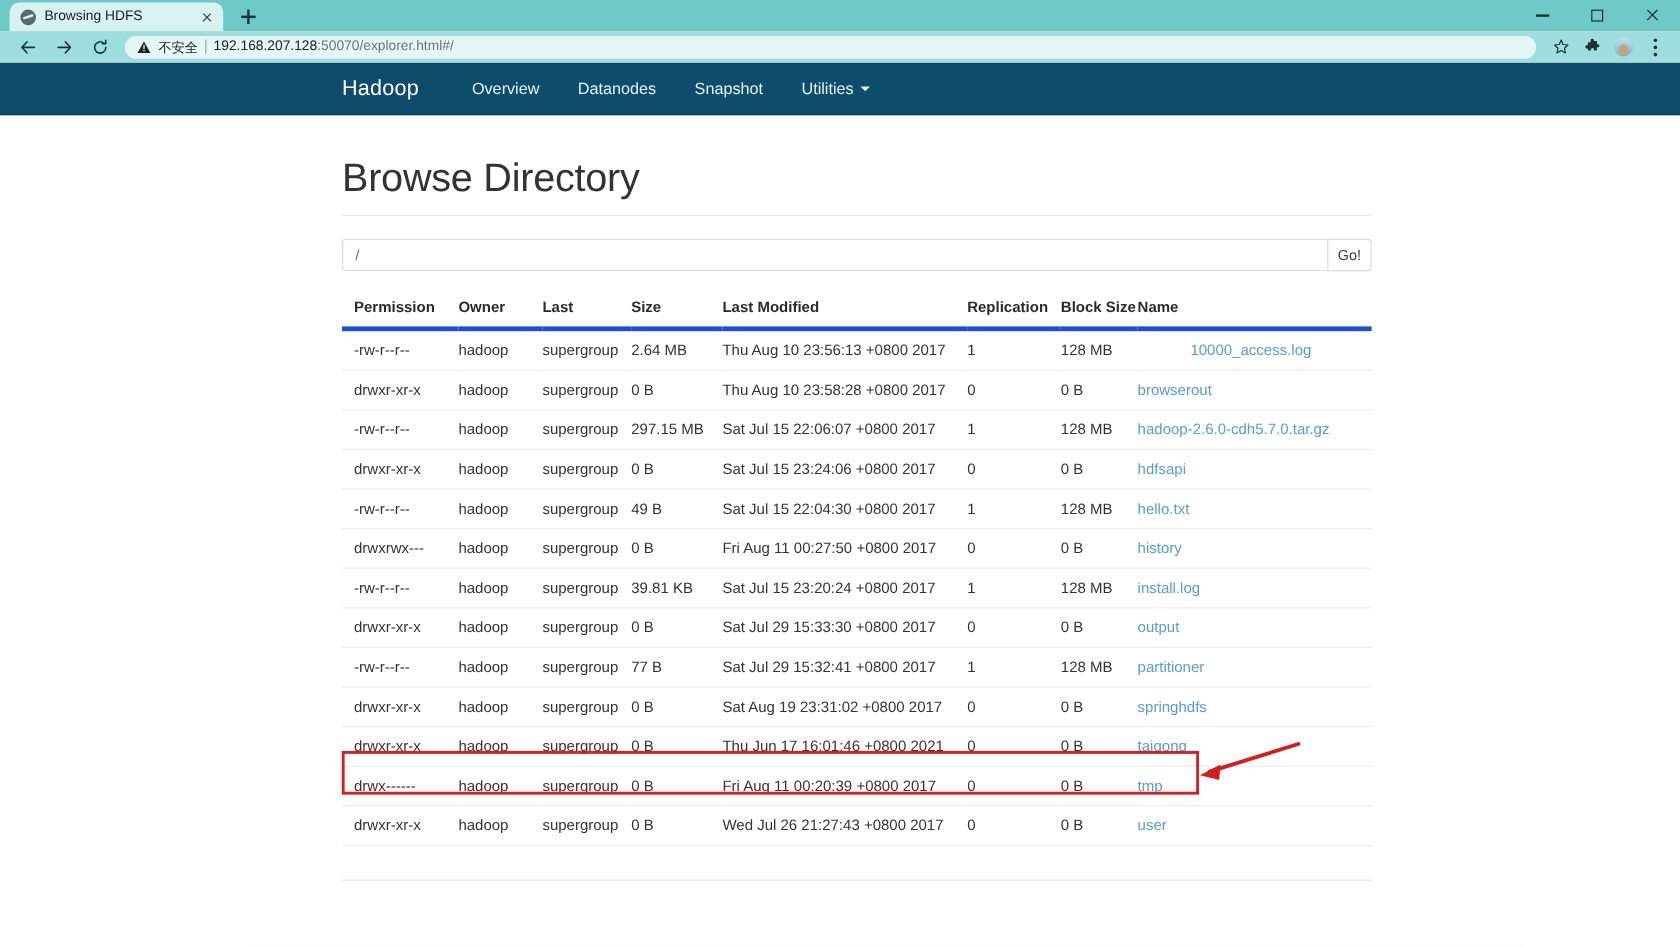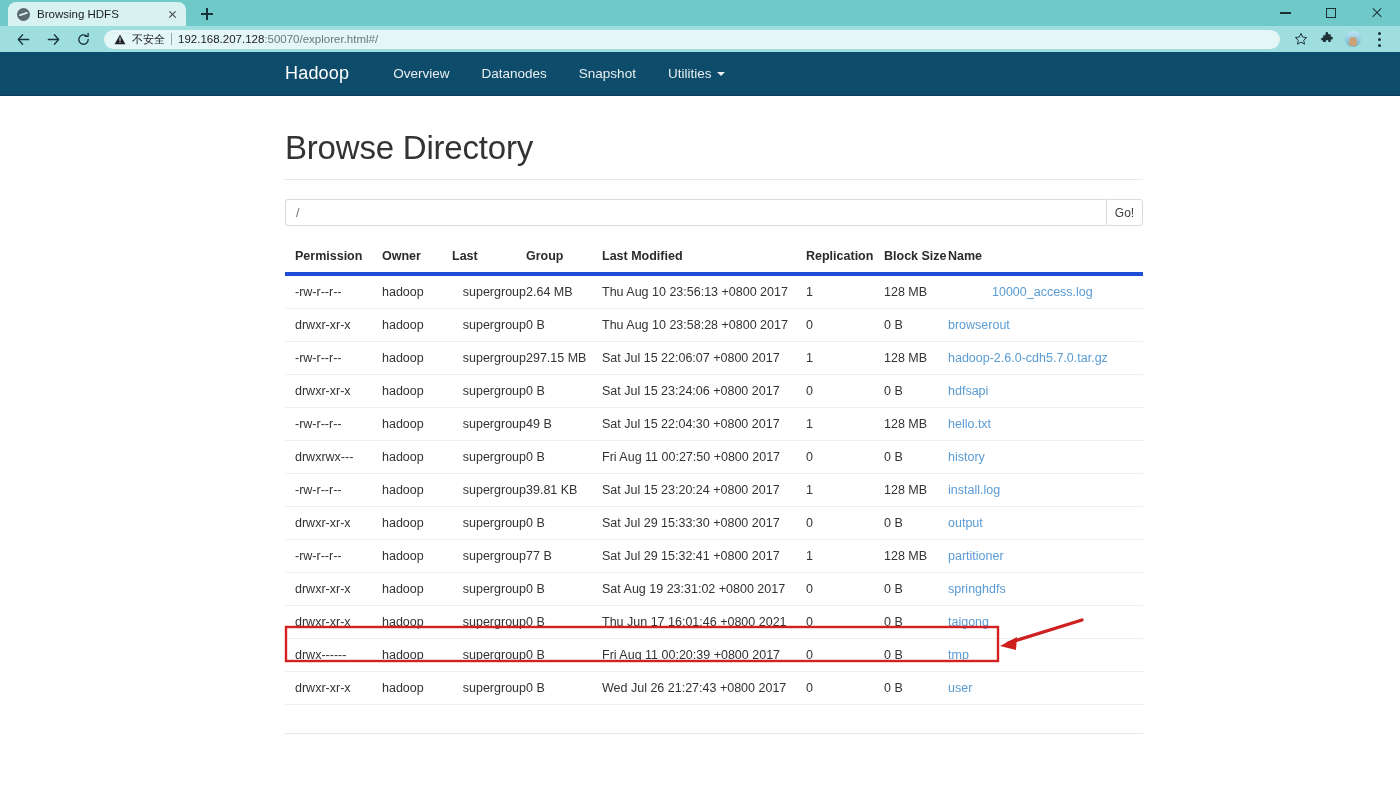--- a/index.html
+++ b/index.html
@@ -157,21 +157,21 @@
     text-align:left; font-size:12.5px; font-weight:bold; color:#2b2b2b;
     padding:6px 0 9px 0; border-bottom:4px solid #1d4ed8;
   }
   table.ftable td {
     font-size:12.5px; color:#333; padding:9px 0 9px 0;
     border-bottom:1px solid #eeeeee; white-space:nowrap;
   }
   table.ftable tr:last-child td { border-bottom:1px solid #eeeeee; }
   td.c-perm, th.c-perm { width:97px; padding-left:10px !important; }
   td.c-owner, th.c-owner { width:70px; }
-  td.c-group, th.c-group { width:74px;text-align:right; }
+  td.c-group, th.c-group { width:74px; }
   td.c-size, th.c-size { width:76px; }
   td.c-mod, th.c-mod { width:204px; }
   td.c-rep, th.c-rep { width:78px; }
   td.c-block, th.c-block { width:64px; }
   td.c-name, th.c-name { }
   td.c-name a { color:#5a9bd3; text-decoration:none; cursor:pointer; }
 
   .foot-rule { height:1px; background:#e8e8e8; width:858px; margin-top:28px; }
   .footer { font-size:12.5px; color:#4a4a4a; padding-top:21px; }
 
@@ -278,21 +278,21 @@
         <input class="path-input" type="text" value="/" style="">
         <button class="go-btn">Go!</button>
       </div>
 
       <table class="ftable">
         <thead>
           <tr>
             <th class="c-perm">Permission</th>
             <th class="c-owner">Owner</th>
             <th class="c-group">Last</th>
-            <th class="c-size">Group</th>
+            <th class="c-size">Size</th>
             <th class="c-mod">Last Modified</th>
             <th class="c-rep">Replication</th>
             <th class="c-block">Block Size</th>
             <th class="c-name">Name</th>
           </tr>
         </thead>
         <tbody>
             <tr>
               <td class="c-perm">-rw-r--r--</td>
               <td class="c-owner">hadoop</td>

